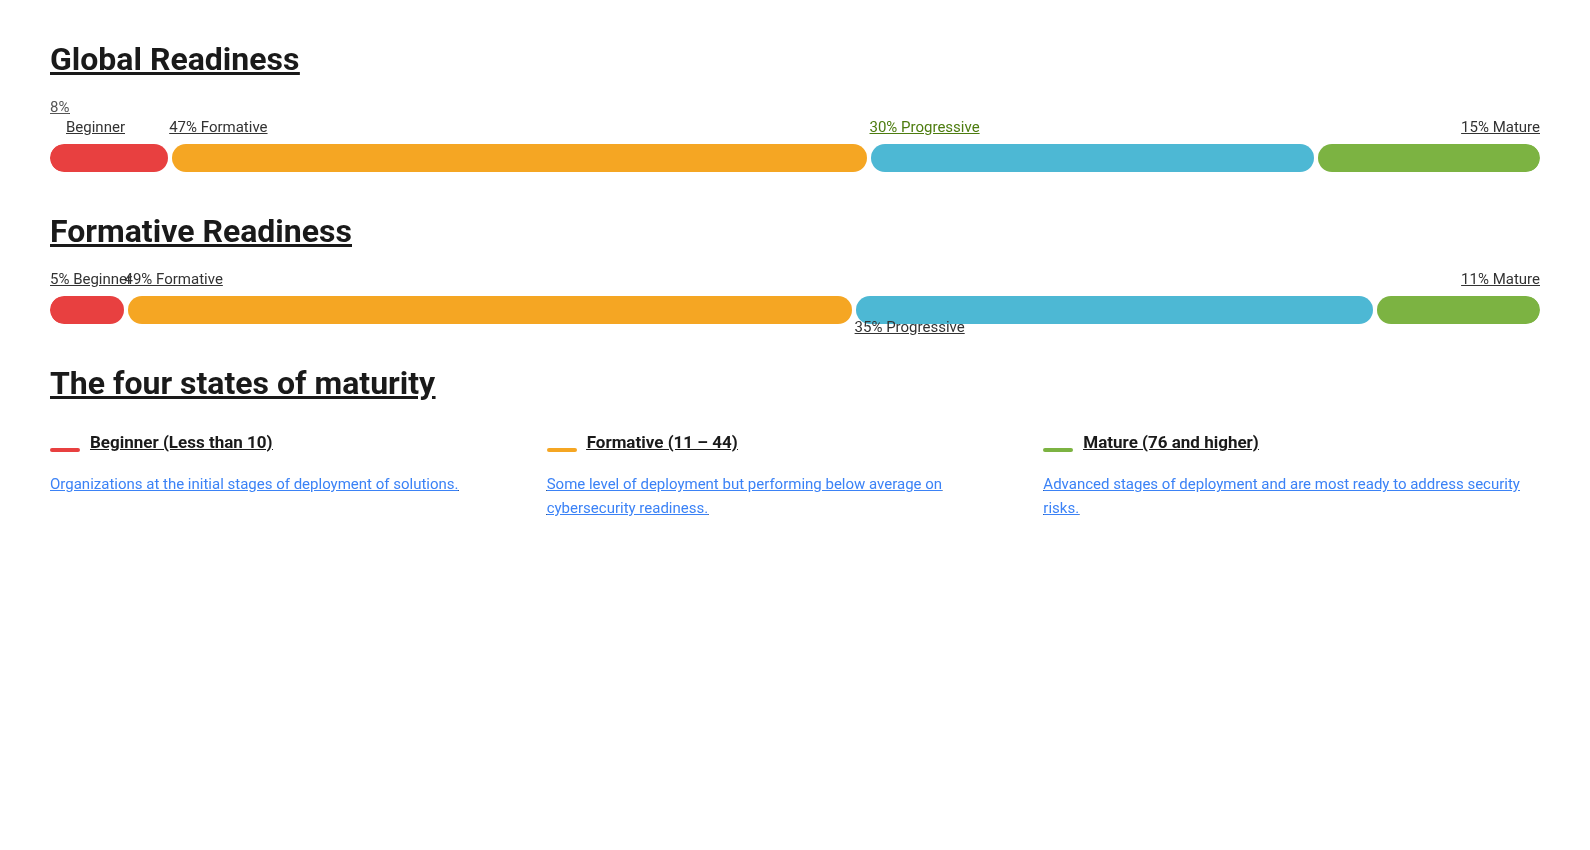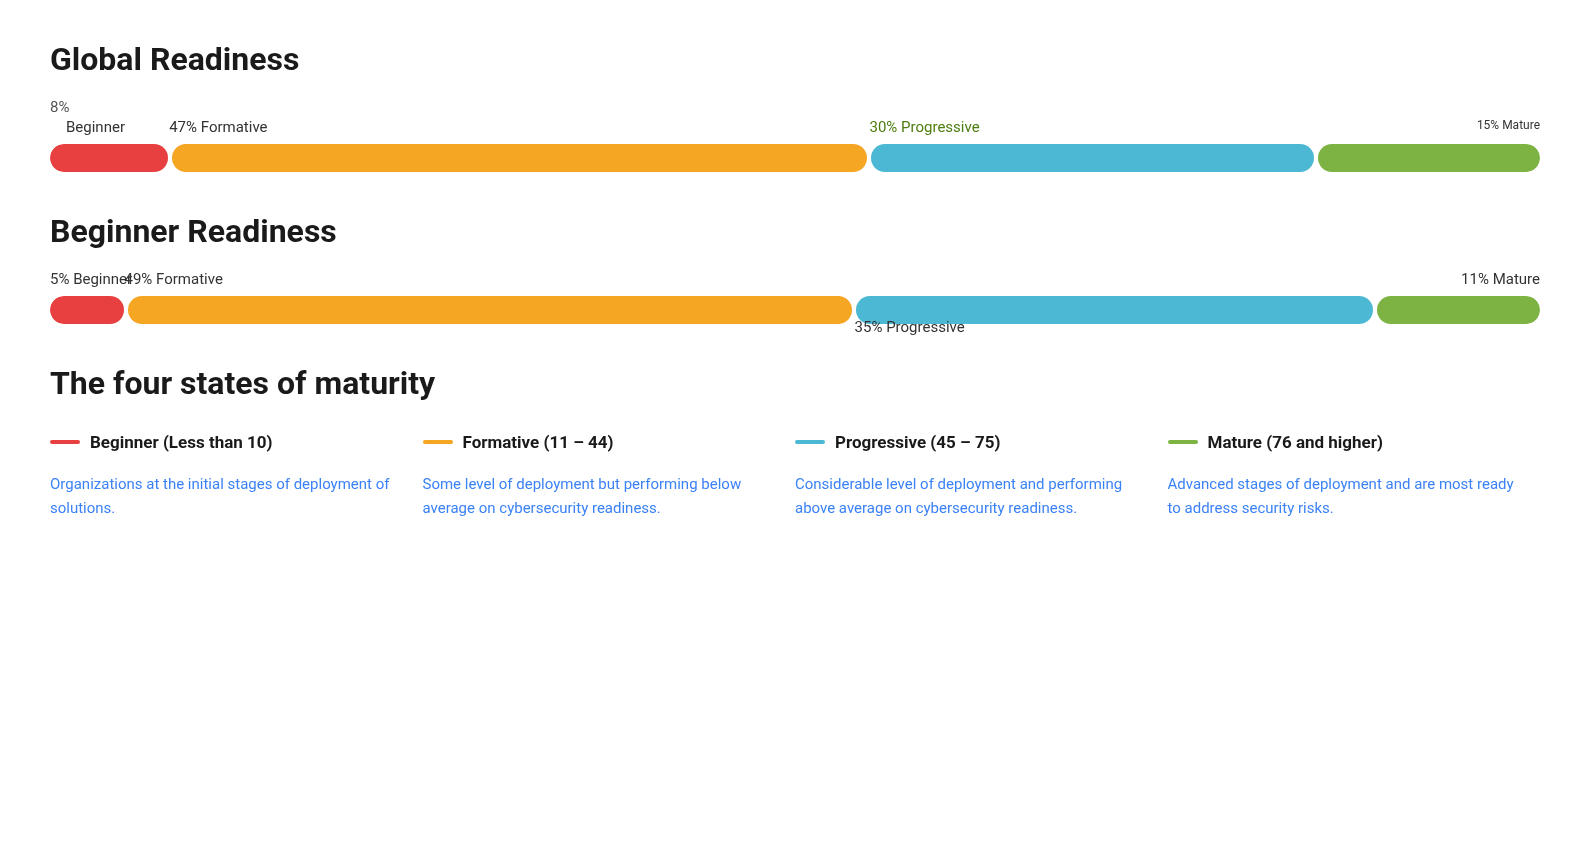--- a/index.html
+++ b/index.html
@@ -1,15 +1,15 @@
 <!DOCTYPE html>
 <html><head>
   <meta charset="utf-8">
   <style>
-    * { margin: 0; padding: 0; box-sizing: border-box; }
+    * { margin: 0; padding: 0; box-sizing: border-box; text-decoration: underline; }
     body {
       font-family: -apple-system, BlinkMacSystemFont, 'Segoe UI', Roboto, sans-serif;
       background: #ffffff;
       color: #1a1a1a;
       width: 1590px;
       min-height: 850px;
       padding: 40px 50px;
     }
 
     .section-title {
@@ -58,21 +58,21 @@
 
     .legend-row {
       display: flex;
       gap: 0px;
       margin-bottom: 20px;
       width: 100%;
     }
 
     .legend-item {
       display: flex;
-      align-items: center;
+      align-items: flex-end;
       gap: 10px;
       flex: 1;
     }
 
     .legend-line {
       width: 30px;
       height: 4px;
       border-radius: 2px;
       flex-shrink: 0;
     }
@@ -113,33 +113,33 @@
 
 <div class="readiness-section">
   <h2 class="section-title">Global Readiness</h2>
 
   <div class="percent-above">8%</div>
 
   <div style="position: relative; width: 100%; height: 22px; margin-bottom: 4px;">
     <span style="position: absolute; left: 16px; font-size: 15px; color: #333;">Beginner</span>
     <span style="position: absolute; left: 8%; font-size: 15px; color: #333;">47% Formative</span>
     <span style="position: absolute; left: 55%; font-size: 15px; color: #4d7c0f;">30% Progressive</span>
-    <span style="position: absolute; right: 0; font-size: 12px; color: #333;">15% Mature</span>
+    <span style="position: absolute; right: 0; font-size: 15px; color: #333;">15% Mature</span>
   </div>
 
   <div class="bar-container">
     <div class="bar-segment beginner" style="flex: 8;"></div>
     <div class="bar-segment formative" style="flex: 47;"></div>
     <div class="bar-segment progressive" style="flex: 30;"></div>
     <div class="bar-segment mature" style="flex: 15;"></div>
   </div>
 </div>
 
 <div class="readiness-section">
-  <h2 class="section-title">Beginner Readiness</h2>
+  <h2 class="section-title">Formative Readiness</h2>
 
   <div style="position: relative; width: 100%; height: 22px; margin-bottom: 4px;">
     <span style="position: absolute; left: 0; font-size: 15px; color: #333;">5% Beginner</span>
     <span style="position: absolute; left: 5%; font-size: 15px; color: #333;">49% Formative</span>
     <span style="position: absolute; left: 54%; font-size: 15px; color: #333; margin-top: 48px;">35% Progressive</span>
     <span style="position: absolute; right: 0; font-size: 15px; color: #333;">11% Mature</span>
   </div>
 
   <div class="bar-container">
     <div class="bar-segment beginner" style="flex: 5;"></div>
@@ -155,28 +155,23 @@
   <div class="legend-row">
     <div class="legend-item">
       <div class="legend-line beginner"></div>
       <span class="legend-label">Beginner (Less than 10)</span>
     </div>
     <div class="legend-item">
       <div class="legend-line formative"></div>
       <span class="legend-label">Formative (11 – 44)</span>
     </div>
     <div class="legend-item">
-      <div class="legend-line progressive"></div>
-      <span class="legend-label">Progressive (45 – 75)</span>
-    </div>
-    <div class="legend-item">
       <div class="legend-line mature"></div>
       <span class="legend-label">Mature (76 and higher)</span>
     </div>
   </div>
 
   <div class="descriptions-row">
     <div class="description-item">Organizations at the initial stages of deployment of solutions.</div>
     <div class="description-item">Some level of deployment but performing below average on cybersecurity readiness.</div>
-    <div class="description-item">Considerable level of deployment and performing above average on cybersecurity readiness.</div>
     <div class="description-item">Advanced stages of deployment and are most ready to address security risks.</div>
   </div>
 </div>
 
 </body></html>

